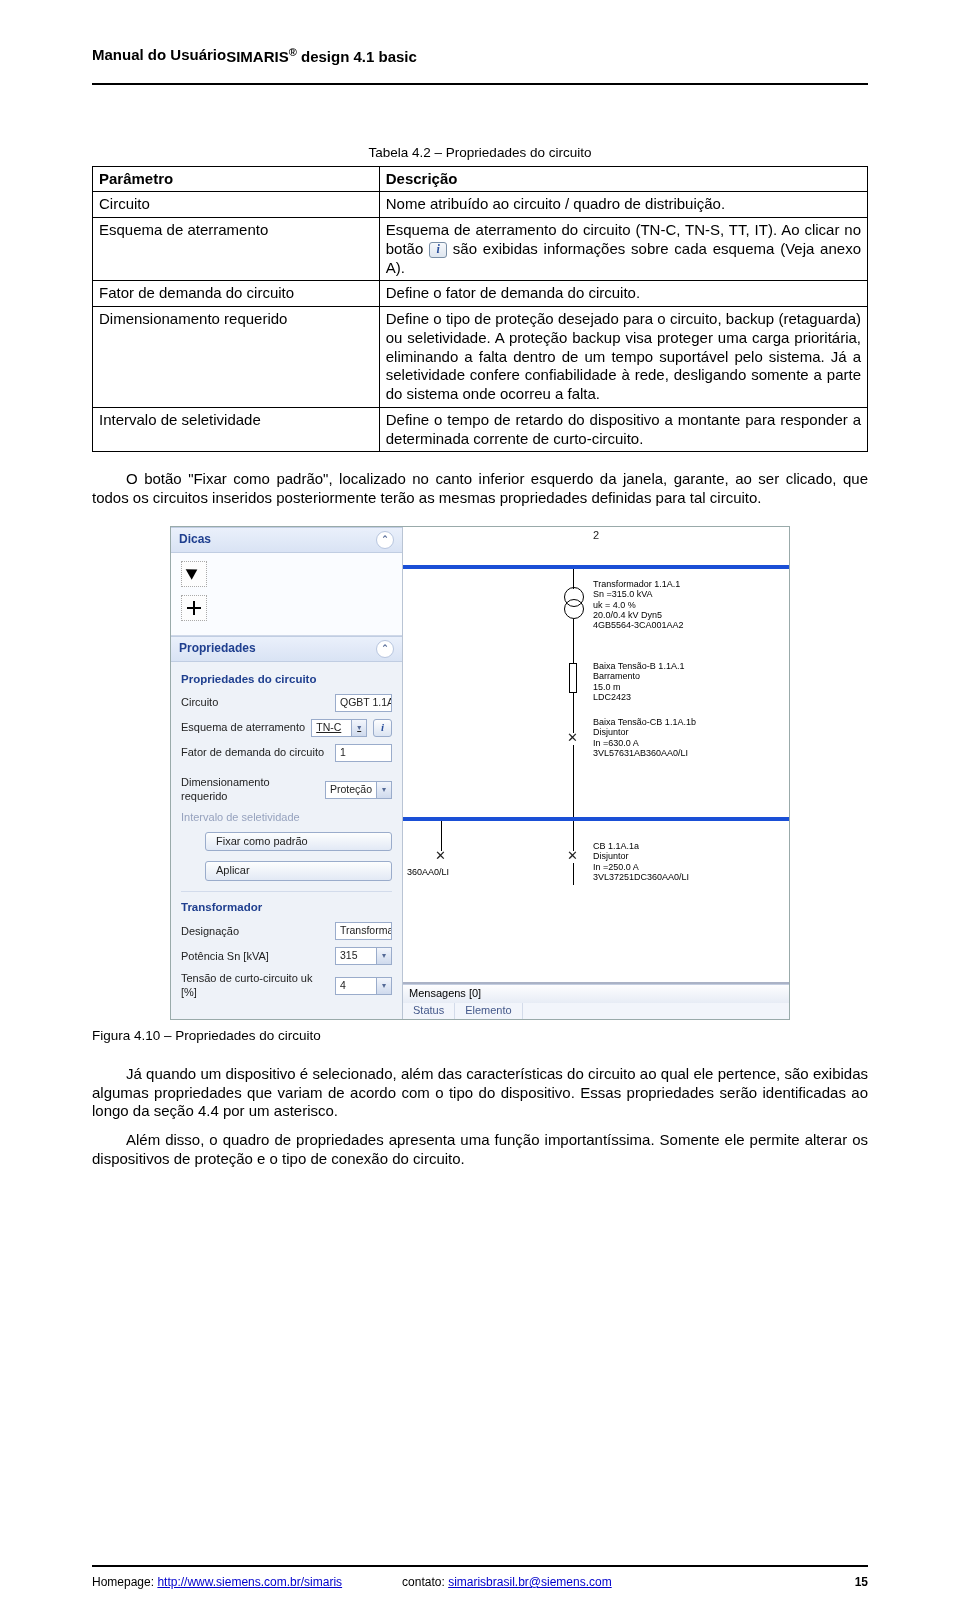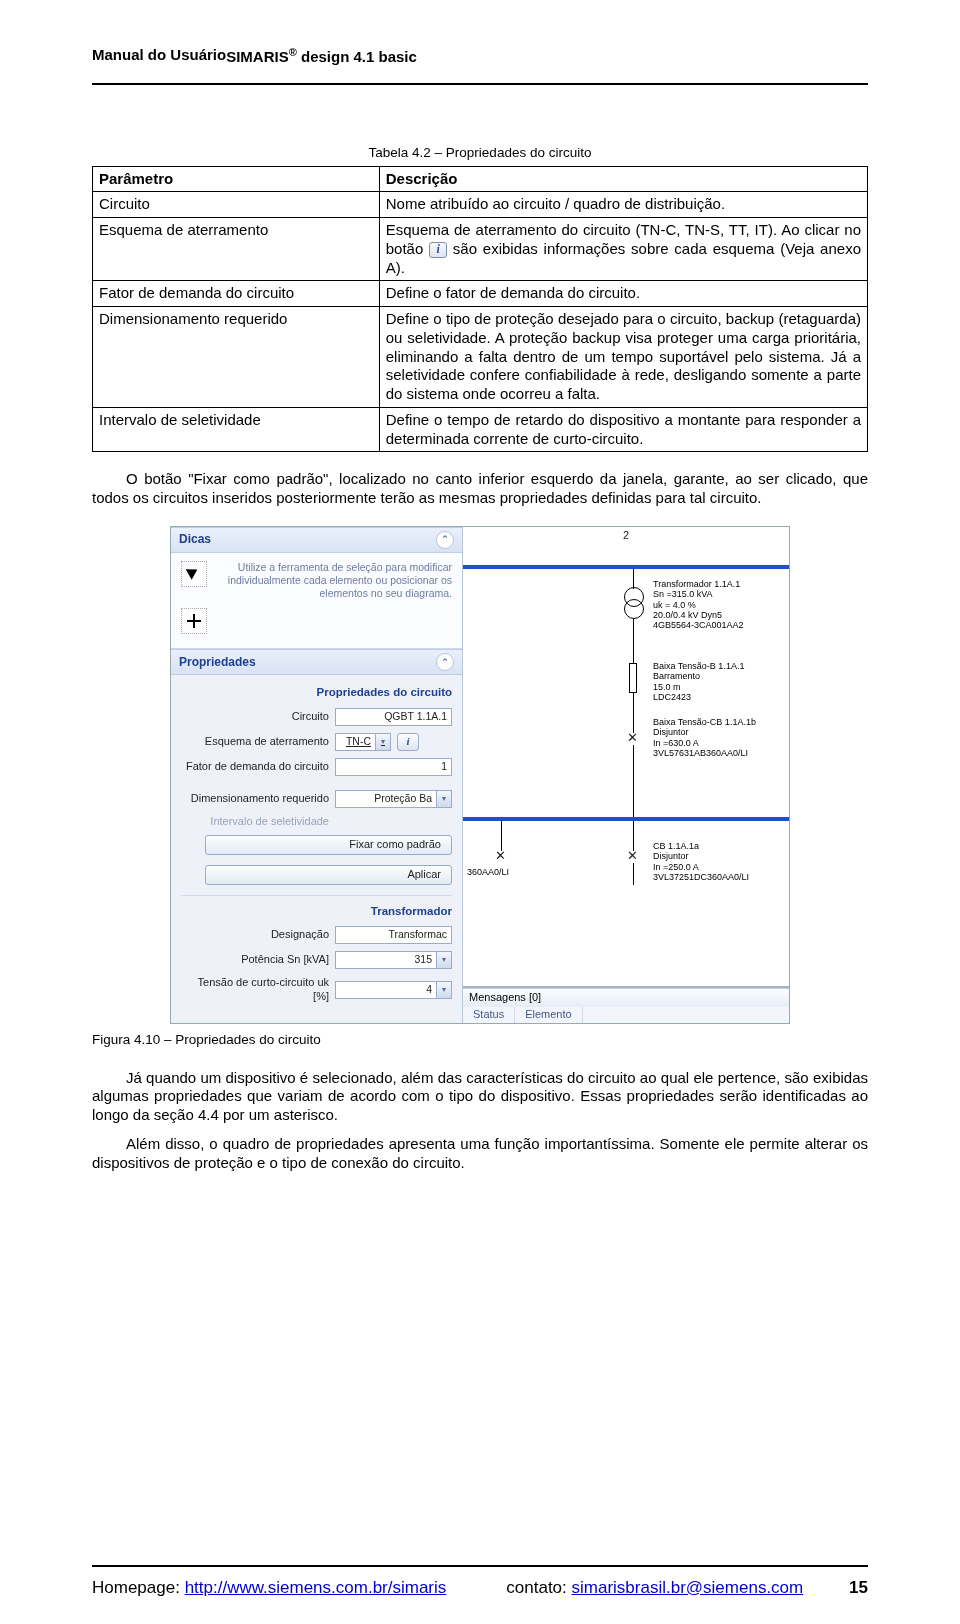--- a/index.html
+++ b/index.html
@@ -78,25 +78,24 @@
   
   .panel-root {
     display: flex;
     border: 1px solid #9aa;
     background: #fff;
     font-family: Tahoma, Verdana, sans-serif;
     font-size: 11px;
     color: #222;
   }
   .left-col {
-    width: 292px;
+    width: 232px;
     background: #c4b5fd;
     border-right: 1px solid #b9c4d4;
     position: relative;
-    text-align: right;
   }
   .grp-head {
     background: linear-gradient(#eaf0fb,#d9e3f4);
     border-top: 1px solid #c0cde2;
     border-bottom: 1px solid #c0cde2;
     color: #1f3f8f;
     font-weight: bold;
     display: flex;
     align-items: center;
     padding: 3px 8px;
@@ -219,22 +218,22 @@
   .msg-header{
     background:linear-gradient(#fdfdfe,#e7ecf5);
     border-top:1px solid #c3cde0;
     padding:2px 6px;font-size:11px;color:#000;
   }
   .msg-row{display:flex;background:#f2f5fb;font-size:11px;color:#44588a;}
   .msg-row .c{padding:1px 10px;border-right:1px solid #d3dbea;}
   
   .footer {
     position: absolute;
-    bottom: 26px; left: 92px; right: 92px;
-    display:flex;align-items:flex-start;font-size:17px;
+    bottom: 34px; left: 92px; right: 92px;
+    display:flex;align-items:flex-start;font-size:12px;
   }
   .footer .link{color:#0000cc;text-decoration:underline;}
   .footer .pagenum{font-weight:bold;margin-left:auto;}
   hr.footer-rule{
     position:absolute;bottom:50px;left:92px;right:92px;
     border:none;border-top:2px solid #000;
   }
 </style>
 </head>
 <body>
@@ -290,21 +289,20 @@
     <div class="panel-root">
 
       <div class="left-col">
         <div class="grp-head">
           <span>Dicas</span>
           <span class="chev">⌃</span>
         </div>
         <div class="dicas-body">
           <div class="drow">
             <div class="dicon cursor"></div>
-            <div class="dtext">Utilize a ferramenta de seleção para modificar individualmente cada elemento ou posicionar os elementos no seu diagrama.</div>
           </div>
           <div class="drow">
             <div class="dicon arrow"></div>
             <div class="dtext"></div>
           </div>
         </div>
 
         <div class="grp-head">
           <span>Propriedades</span>
           <span class="chev">⌃</span>

